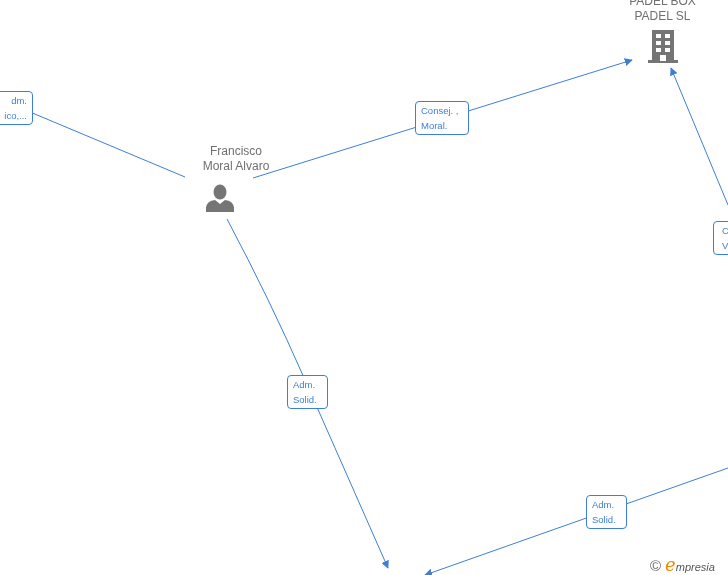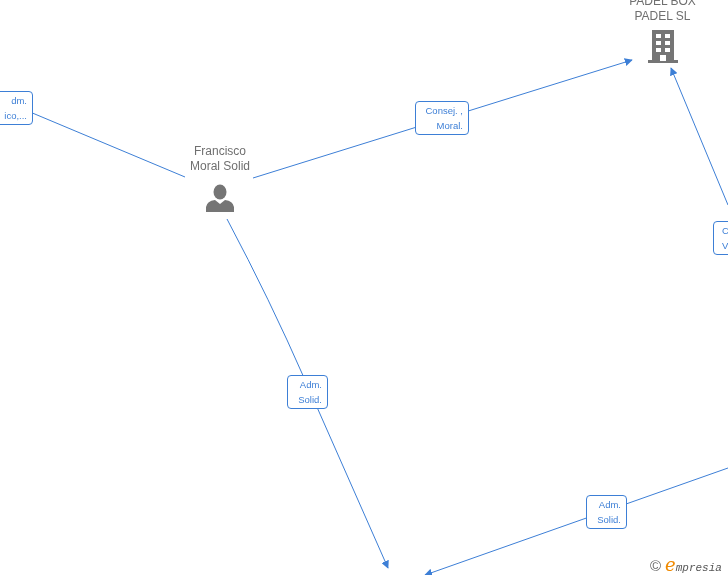--- a/index.html
+++ b/index.html
@@ -3,26 +3,26 @@
 <meta charset="utf-8">
 <style>
   html, body { margin: 0; padding: 0; background: #ffffff; }
   body { width: 728px; height: 575px; position: relative; overflow: hidden;
          font-family: "Liberation Sans", sans-serif; }
   svg.edges { position: absolute; left: 0; top: 0; width: 728px; height: 575px; }
   .node-label { position: absolute; color: #6f6f6f; font-size: 12px; line-height: 15px;
                 text-align: center; white-space: nowrap; }
   .edge-label { position: absolute; background: #ffffff; border: 1px solid #3d7fd6;
                 border-radius: 4px; color: #3d7fd6; font-size: 9.5px; line-height: 15px;
-                text-align: right; padding: 1px 5px; box-sizing: border-box; white-space: nowrap; overflow: hidden; }
+                text-align: left; padding: 1px 5px; box-sizing: border-box; white-space: nowrap; overflow: hidden; }
   .icon { position: absolute; }
   .brand { position: absolute; left: 650px; top: 554px; font-size: 13px; color: #555; white-space: nowrap; }
   .brand .c { font-size: 15px; color: #666; margin-right: 4px; }
   .brand .e { color: #f08a00; font-family: "DejaVu Serif", serif; font-style: italic; font-size: 18px; }
-  .brand .rest { color: #555; font-family: Liberation Mono, monospace; font-style: italic; font-size: 11px; }
+  .brand .rest { color: #555; font-family: Liberation Sans, sans-serif; font-style: italic; font-size: 11px; }
 </style>
 </head>
 <body>
 
 <svg class="edges" viewBox="0 0 728 575">
   <defs>
     <marker id="arrow" viewBox="0 0 10 10" refX="9" refY="5" markerWidth="8" markerHeight="8" orient="auto-start-reverse">
       <path d="M0,0 L10,5 L0,10 z" fill="#3d7fd6"></path>
     </marker>
   </defs>
@@ -49,23 +49,23 @@
     <rect x="10" y="5" width="5" height="4"></rect>
       <rect x="19" y="5" width="5" height="4"></rect>
     <rect x="10" y="12" width="5" height="4"></rect>
       <rect x="19" y="12" width="5" height="4"></rect>
     <rect x="10" y="19" width="5" height="4"></rect>
       <rect x="19" y="19" width="5" height="4"></rect>
     <rect x="14" y="26" width="6" height="6"></rect>
   </g>
 </svg>
 
-<div class="node-label" style="left:170px; top:144px; width:100px;">
+<div class="node-label" style="left:186px; top:144px; width:100px;">
   <div>Francisco</div>
-  <div>Moral Solid</div>
+  <div>Moral Alvaro</div>
 </div>
 <svg class="icon" style="left:205px; top:184px;" width="30" height="29" viewBox="0 0 30 29">
   <ellipse cx="15" cy="8" rx="6.5" ry="7.5" fill="#757575"></ellipse>
   <path d="M1,28 L1,23 Q2,17 10,16 L15,20 L20,16 Q28,17 29,23 L29,28 z" fill="#757575"></path>
 </svg>
 
 <div class="edge-label" style="left:-10px; top:91px; width:43px; height:34px; text-align:right;">
   <div>dm.</div>
   <div>ico,...</div>
 </div>

